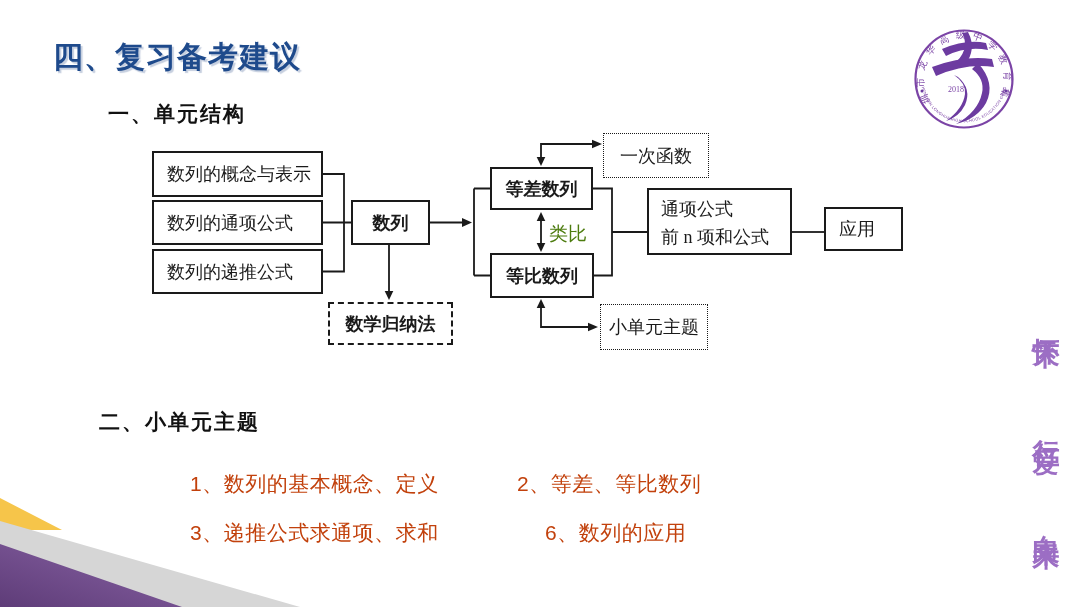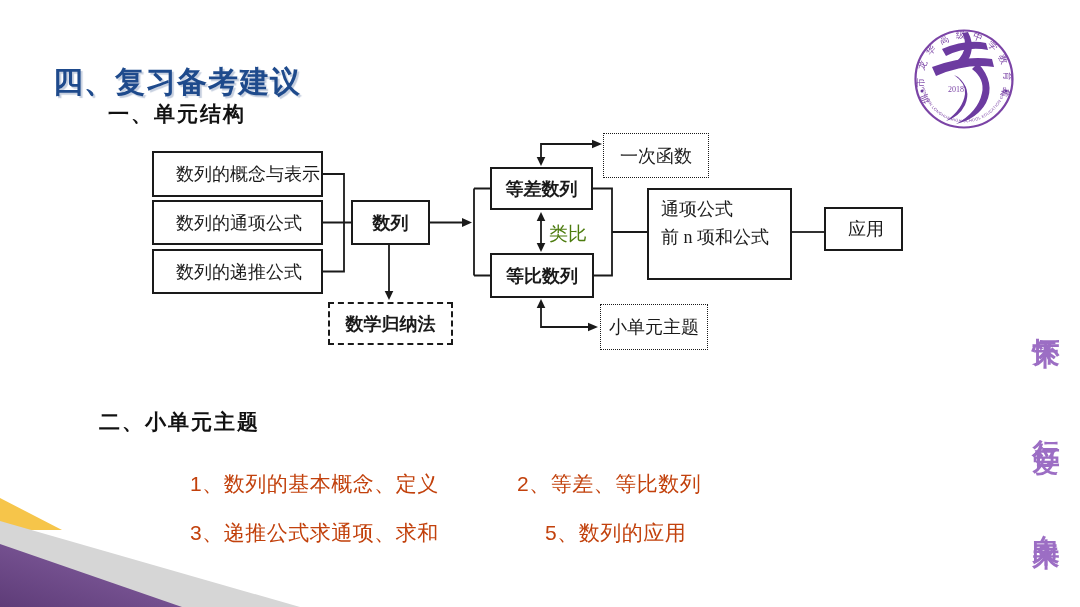--- a/index.html
+++ b/index.html
@@ -1,44 +1,44 @@
 <!DOCTYPE html>
 <html><head>
 <meta charset="utf-8">
 <style>
   html,body{margin:0;padding:0;background:#fff;}
   .slide{position:relative;width:1080px;height:607px;background:#ffffff;overflow:hidden;
          font-family:"Liberation Sans",sans-serif;}
   
   .title{position:absolute;left:53px;top:37px;font-size:30px;font-weight:700;
-         color:#1E4A8C;letter-spacing:1px;text-shadow:2px 2px 1px #c6cfdf;margin-top:25px;}
+         color:#1E4A8C;letter-spacing:1px;text-shadow:2px 2px 1px #c6cfdf;}
   
   .sect{position:absolute;font-family:"Liberation Serif",serif;font-size:21px;color:#111;
         letter-spacing:2px;font-weight:600;}
   .sect1{left:108px;top:100px;}
   .sect2{left:99px;top:408px;}
   
   .box{position:absolute;box-sizing:border-box;border:2px solid #1a1a1a;background:#fff;
        font-family:"Liberation Serif",serif;font-size:18px;color:#1a1a1a;
        display:flex;align-items:center;}
-  .box.leftpad{padding-left:22px;}
+  .box.leftpad{padding-left:13px;}
   .box.center{justify-content:center;}
   .box.bold{font-weight:700;}
   .box.dashed{border:2px dashed #1a1a1a;}
   .box.dotted{border:1.5px dotted #1a1a1a;}
   .box-concept{left:152px;top:151px;width:171px;height:46px;}
   .box-general{left:152px;top:200px;width:171px;height:45px;}
   .box-recursive{left:152px;top:249px;width:171px;height:45px;}
   .box-sequence{left:351px;top:200px;width:79px;height:45px;}
   .box-induction{left:328px;top:302px;width:125px;height:43px;}
   .box-arithmetic{left:490px;top:167px;width:103px;height:43px;}
   .box-geometric{left:490px;top:253px;width:104px;height:45px;}
   .box-linear{left:603px;top:133px;width:106px;height:45px;}
   .box-exponential{left:600px;top:304px;width:108px;height:46px;}
-  .box-properties{left:647px;top:188px;width:145px;height:92px;display:block;padding:5px 14px 0 12px;}
+  .box-properties{left:647px;top:188px;width:145px;height:67px;display:block;padding:5px 14px 0 12px;}
   .box-properties div{line-height:28px;}
   .box-application{left:824px;top:207px;width:79px;height:44px;}
   .analogy{position:absolute;left:549px;top:221px;font-family:"Liberation Serif",serif;
            font-size:19px;color:#4d7c0f;}
   
   .connectors{position:absolute;left:0;top:0;}
   
   .topic{position:absolute;font-size:21px;font-weight:500;color:#c2410c;letter-spacing:0.5px;}
   .t1{left:190px;top:470px;}
   .t2{left:517px;top:470px;}
@@ -108,21 +108,21 @@
   <div class="box box-properties">
     <div>通项公式</div>
     <div>前 n 项和公式</div>
   </div>
   <div class="box leftpad box-application">应用</div>
   <div class="analogy">类比</div>
 
   <div class="topic t1">1、数列的基本概念、定义</div>
   <div class="topic t2">2、等差、等比数列</div>
   <div class="topic t3">3、递推公式求通项、求和</div>
-  <div class="topic t4">5、数列的应用</div>
+  <div class="topic t4">6、数列的应用</div>
 
   <svg class="corner" width="310" height="112" viewBox="0 0 310 112">
     <defs>
       <linearGradient id="pg" x1="1" y1="0" x2="0" y2="1">
         <stop offset="0" stop-color="#8A64A6"></stop>
         <stop offset="1" stop-color="#5E3C78"></stop>
       </linearGradient>
     </defs>
     <polygon points="0,3 62,35 0,35" fill="#F6C54A"></polygon>
     <polygon points="0,26 300,112 0,112" fill="#D6D6D6"></polygon>

